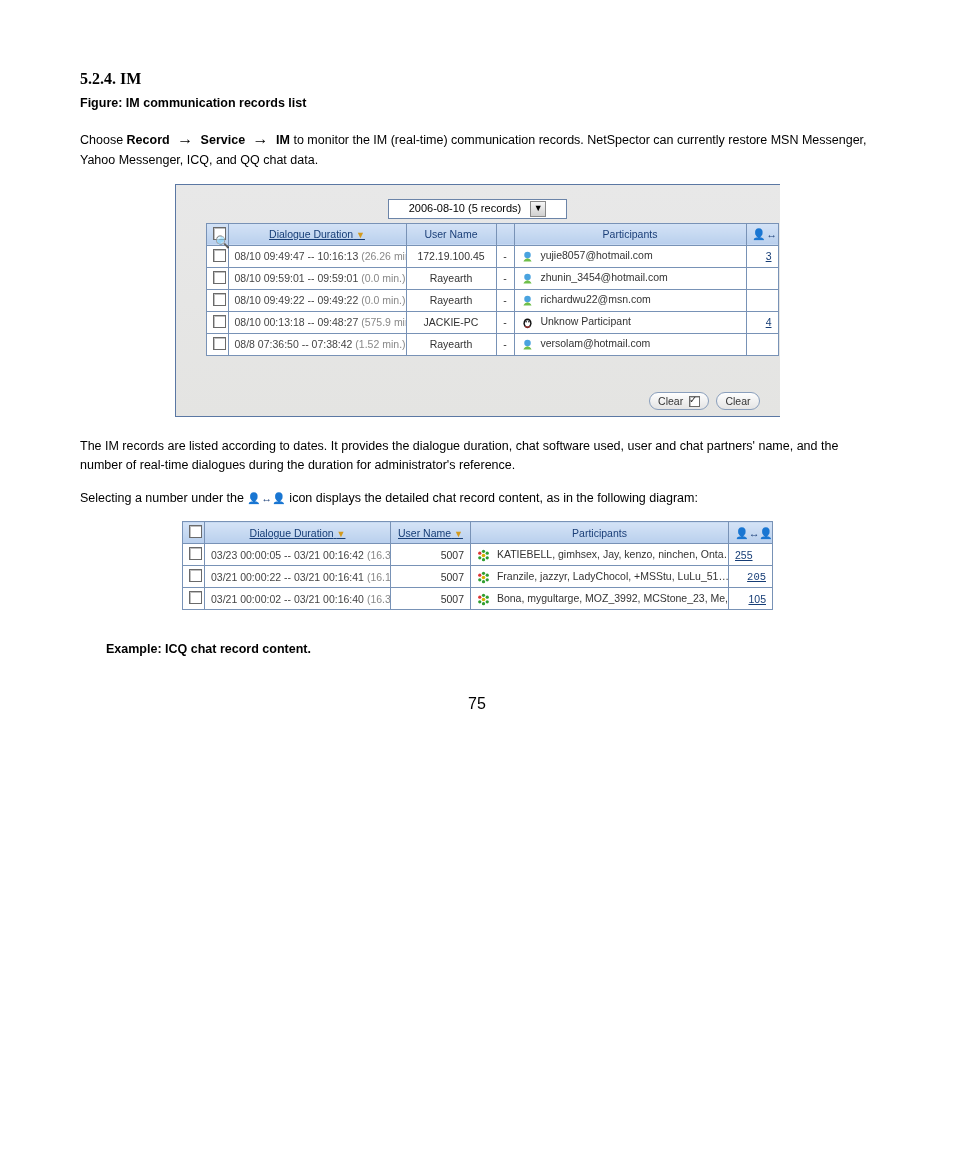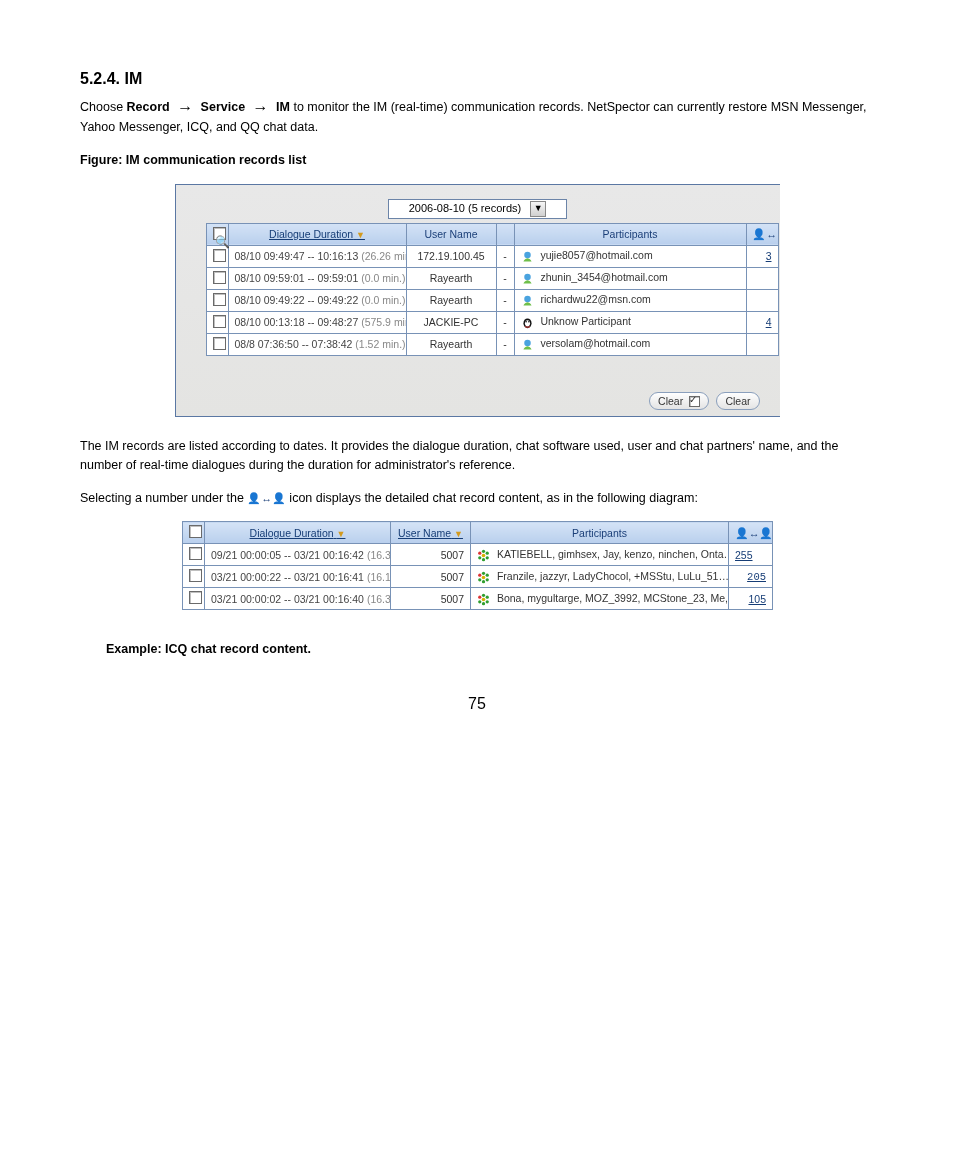--- a/index.html
+++ b/index.html
@@ -11,20 +11,21 @@
     background: #fff;
     width: 954px;
   }
   .page {
     padding: 60px 80px 40px 80px;
   }
   h2.section-num {
     font-size: 16px;
     font-weight: bold;
     margin: 10px 0 6px 0;
+    font-family: Liberation Serif, serif;
   }
   p.body {
     font-size: 12.5px;
     line-height: 1.5;
     margin: 6px 0 14px 0;
   }
   p.body .bold { font-weight: bold; }
   .arrow {
     font-family: "Segoe UI Symbol", Arial, sans-serif;
     font-size: 16px;
@@ -151,31 +152,31 @@
 </head>
 <body>
 
 <div class="page">
 
   <h2 class="section-num">
     <span>5.2.4.</span>
     <span>IM</span>
   </h2>
 
+  <p class="body"><span class="bold">Figure: IM communication records list</span></p>
+
   <p class="body">
     <span>Choose </span>
     <span class="bold">Record</span>
     <span class="arrow">→</span>
     <span class="bold">Service</span>
     <span class="arrow">→</span>
     <span class="bold">IM</span>
     <span> to monitor the IM (real-time) communication records. NetSpector can currently restore MSN Messenger, Yahoo Messenger, ICQ, and QQ chat data.</span>
   </p>
-
-  <p class="body"><span class="bold">Figure: IM communication records list</span></p>
 
   <div class="win-panel">
 
     <div class="date-row">
       <span class="date-select">
         <span>2006-08-10 (5 records)</span>
         <span class="caret">▼</span>
       </span>
     </div>
 
@@ -311,21 +312,21 @@
       <tbody>
           <tr>
         <th class="center"><span class="chk"></span></th>
         <th class="link"><span>Dialogue Duration</span> <span class="sort-ic">▼</span></th>
         <th class="link"><span>User Name</span> <span class="sort-ic">▼</span></th>
         <th><span>Participants</span></th>
         <th><span class="persons-icon">👤↔👤</span></th>
       </tr>
       <tr>
         <td class="center"><span class="chk"></span></td>
-        <td class="duration"><span>09/21 00:00:05 -- 03/21 00:16:42</span> <span class="grey">(16.37 min.)</span></td>
+        <td class="duration"><span>03/23 00:00:05 -- 03/21 00:16:42</span> <span class="grey">(16.37 min.)</span></td>
         <td style="text-align:right;">5007</td>
         <td>
           <span class="ico-icq"><svg viewBox="0 0 16 16">
                   <circle cx="8" cy="8" r="2.2" fill="#d4b000"></circle>
                   <g fill="#2f9e2f">
                     <circle cx="8" cy="2.8" r="2"></circle>
                     <circle cx="12.6" cy="5.2" r="2"></circle>
                     <circle cx="12.6" cy="10.8" r="2"></circle>
                     <circle cx="8" cy="13.2" r="2"></circle>
                     <circle cx="3.4" cy="10.8" r="2"></circle>

